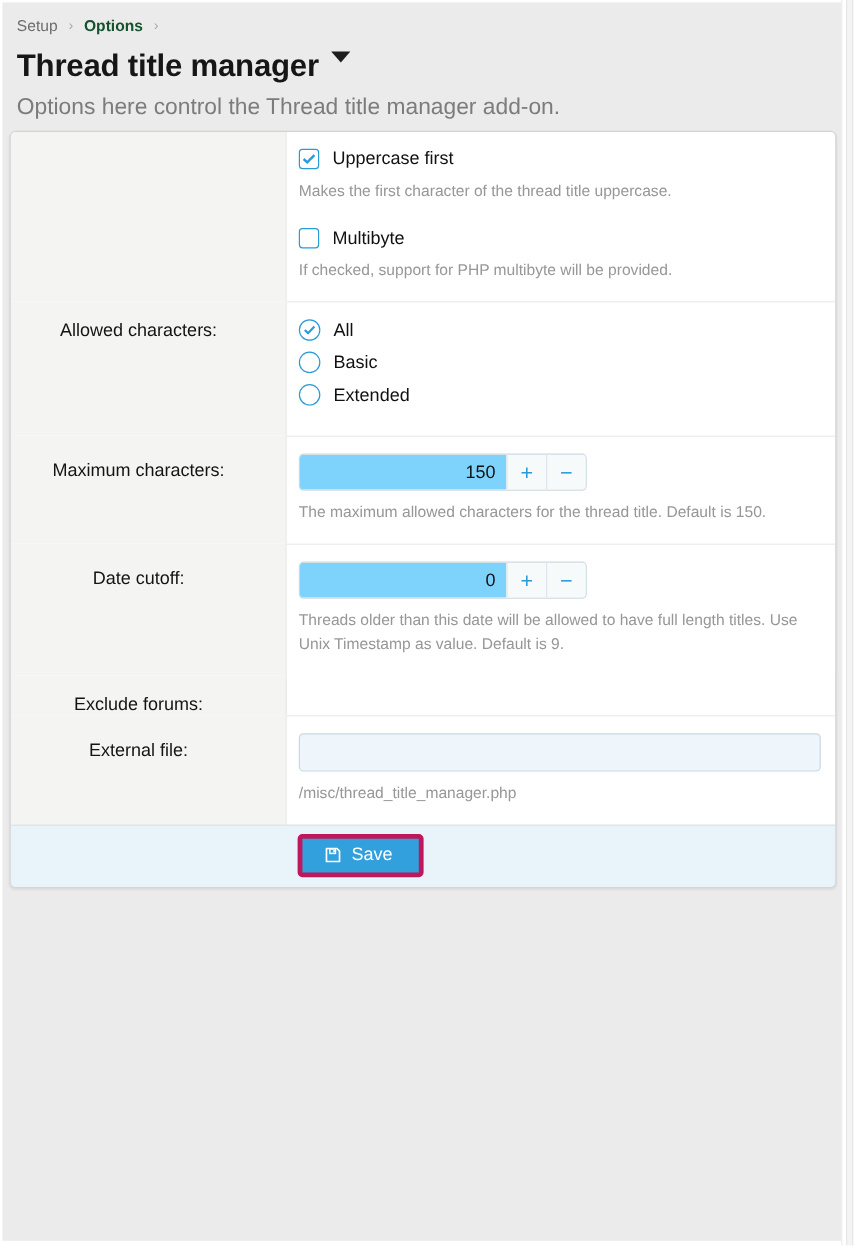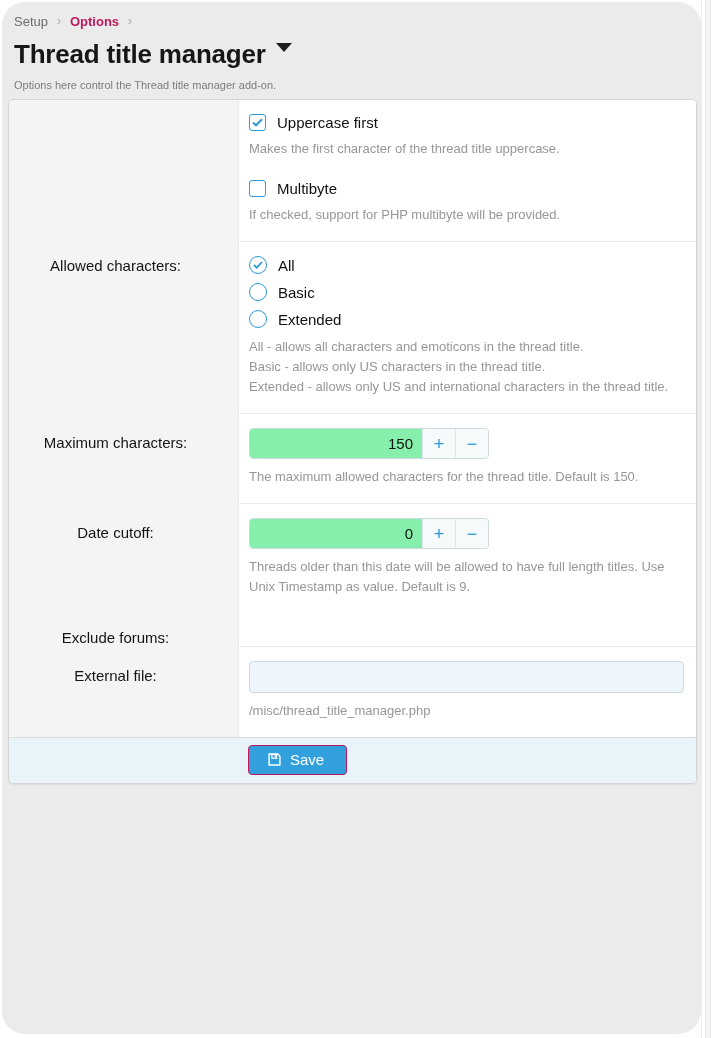--- a/index.html
+++ b/index.html
@@ -4,44 +4,44 @@
 <style>
   * { margin:0; padding:0; box-sizing:border-box; }
   html,body { width:714px; height:1038px; }
   body {
     font-family:"Liberation Sans","DejaVu Sans",sans-serif;
     background:#ffffff; position:relative; overflow:hidden;
   }
   
   .viewport {
     position:absolute; left:2px; top:2px; bottom:4px; right:13px;
-    background:#ebebeb; overflow:hidden;border-radius:23px;
+    background:#ebebeb; overflow:hidden;
   }
   .page-scrollbar {
     position:absolute; right:0; top:0; bottom:0; width:13px;
     background:#ffffff; border-left:1px solid #ececec;
   }
   .page-scrollbar .track {
     position:absolute; top:0; bottom:0; left:3px; width:6px;
     background:#f4f4f4; border-left:1px solid #e7e7e7; border-right:1px solid #e7e7e7;
   }
   
   .header { padding:10px 12px 0 12px; }
   .breadcrumb { font-size:13px; color:#6d6d6d; display:flex; align-items:center; gap:9px; height:18px; }
   .breadcrumb .crumb { cursor:pointer; }
-  .breadcrumb .crumb.strong { font-weight:bold; color:#be185d; }
+  .breadcrumb .crumb.strong { font-weight:bold; color:#14532d; }
   .breadcrumb .sep { color:#a9a9a9; font-size:12px; }
   .page-title-row { margin-top:9px; display:flex; }
   .page-title { font-size:26px; color:#161616; letter-spacing:-0.2px; }
   .title-caret {
     width:0; height:0; margin-left:10px; margin-top:4px; cursor:pointer;
     border-left:8px solid transparent; border-right:8px solid transparent;
     border-top:9px solid #1d1d1d;
   }
-  .page-subtitle { margin-top:9px; font-size:11px; color:#7c7c7c; }
+  .page-subtitle { margin-top:9px; font-size:19px; color:#7c7c7c; }
   
   .card {
     margin:8px 4px 0 6px; background:#ffffff;
     border:1px solid #d4d4d4; border-radius:5px; overflow:hidden;
     box-shadow:0 1px 2px rgba(0,0,0,0.07);
   }
   .form-row { display:flex; }
   .label-cell {
     width:230px; flex:0 0 230px; background:#f4f4f2; border-right:1px solid #e9e9e7;
     text-align:center; padding-right:16px; font-size:15px; color:#141414;
@@ -63,21 +63,21 @@
   .opt-label { font-size:15px; color:#111; }
   .radio-group .opt-line { margin-bottom:9px; height:18px; }
   .cb-block + .cb-block { margin-top:21px; }
   
   .spinner {
     display:inline-flex; border:1px solid #ccd9e1; border-radius:4px;
     overflow:hidden; background:#fff; height:31px;
   }
   .spinner input {
     width:172px; border:none; outline:none; text-align:right; padding:0 9px;
-    font-size:15px; color:#111; background:#86efac; font-family:inherit;
+    font-size:15px; color:#111; background:#7dd3fc; font-family:inherit;
   }
   .spin-btn {
     width:33px; border:none; border-left:1px solid #dde6ec; background:#f7fafb;
     color:#2b9bd8; font-size:18px; line-height:1; cursor:pointer; font-family:inherit;
   }
   
   .listbox {
     position:relative; width:100%; height:195px; background:#f2f8fc;
     border:1px solid #ccd9e1; border-radius:2px; padding:8px 12px; overflow:hidden;
   }
@@ -92,21 +92,21 @@
     width:100%; height:32px; border:1px solid #c9d8e2; border-radius:4px;
     background:#eff6fb; padding:0 10px; font-size:15px; color:#111;
     outline:none; font-family:inherit;
   }
   
   .card-footer {
     background:#e9f3fa; border-top:1px solid #dcdcdc; padding:7px 12px 8px 239px;
   }
   .save-button {
     display:inline-flex; align-items:center; gap:8px; background:#31a0dd;
-    border:1px solid #be185d; border-radius:4px; color:#fff; font-size:15px;
+    border:4px solid #be185d; border-radius:4px; color:#fff; font-size:15px;
     padding:5px 22px 6px 18px; cursor:pointer; font-family:inherit;
   }
   .save-button svg { display:block; }
   
   .pt-row1 { padding-top:14px; }
   .pt-radio { padding-top:16px; }
   .pt-input { padding-top:21px; }
   .pt-list { padding-top:16px; }
 </style>
 </head>
@@ -167,25 +167,20 @@
             <span class="opt-label">All</span>
           </label>
           <label class="opt-line">
             <span class="radio"></span>
             <span class="opt-label">Basic</span>
           </label>
           <label class="opt-line">
             <span class="radio"></span>
             <span class="opt-label">Extended</span>
           </label>
-        </div>
-        <div class="explain tight">
-          <div>All - allows all characters and emoticons in the thread title.</div>
-          <div>Basic - allows only US characters in the thread title.</div>
-          <div>Extended - allows only US and international characters in the thread title.</div>
         </div>
       </div>
     </div>
 
     <div class="form-row">
       <div class="label-cell pt-input">Maximum characters:</div>
       <div class="control-cell">
         <div class="spinner">
           <input type="text" value="150" style="">
           <button class="spin-btn">+</button>

